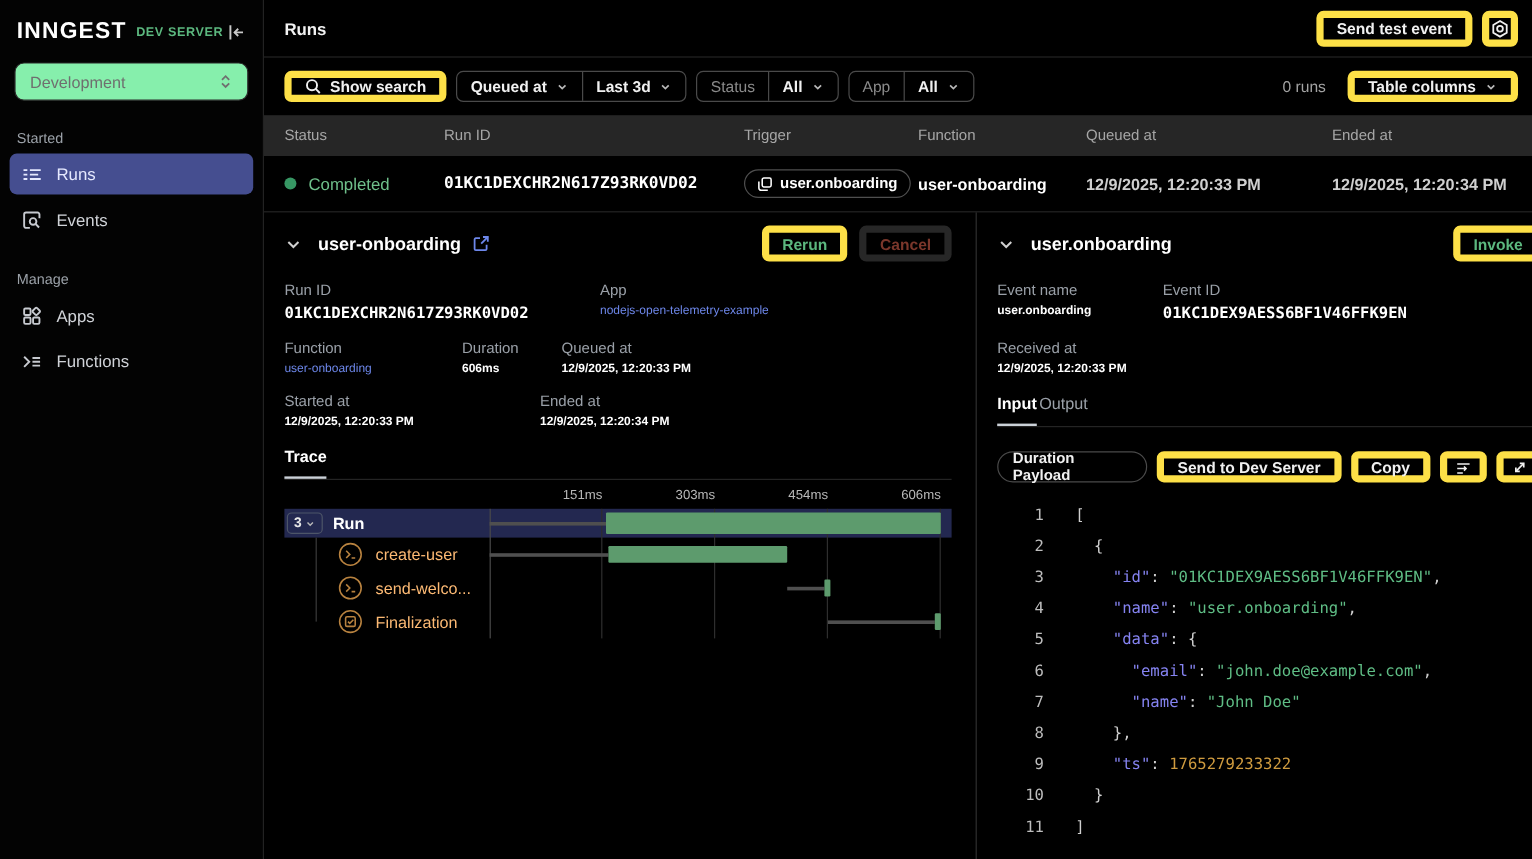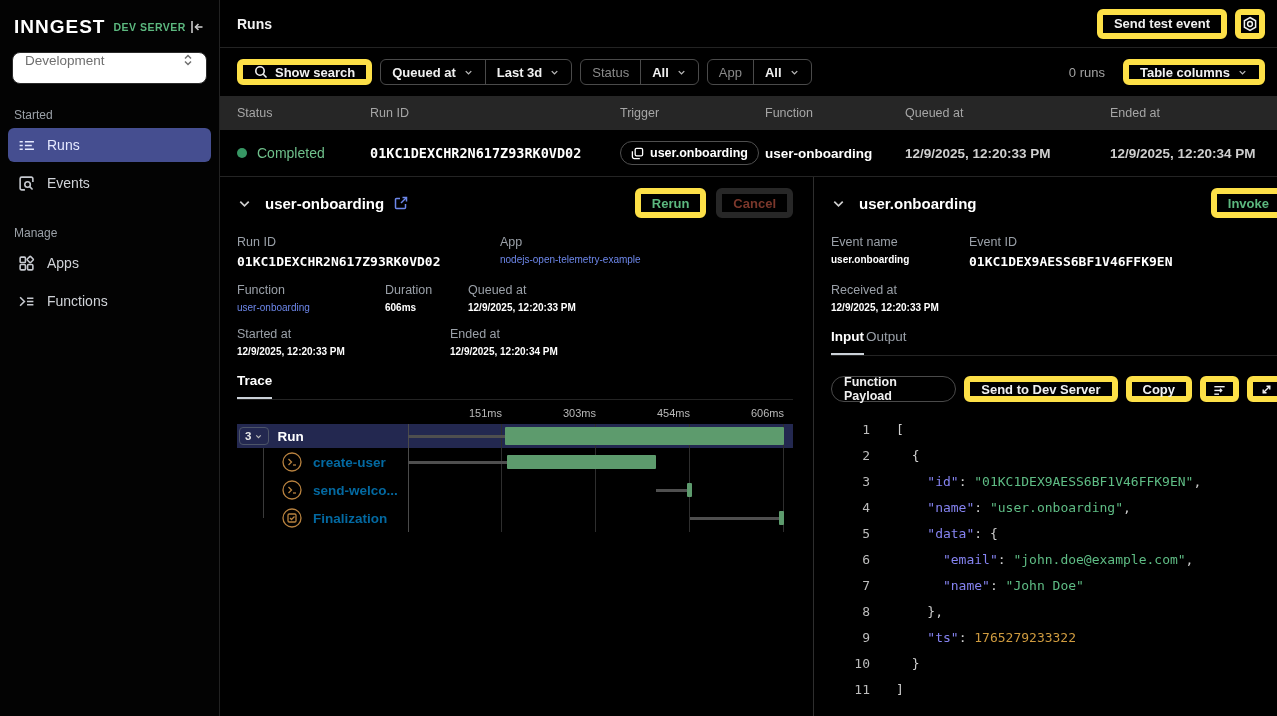--- a/index.html
+++ b/index.html
@@ -9,22 +9,22 @@
   .app { display:flex; width:1277px; height:716px; }
   .spacer { flex:1; }
   svg { display:block; }
 
   
   .sidebar { width:220px; flex:0 0 220px; background:#030303; border-right:1px solid #222; display:flex; flex-direction:column; }
   .logo-row { display:flex; align-items:center; padding:16px 14px 8px 14px; }
   .logo { font-weight:800; font-size:19px; letter-spacing:1px; color:#fff; }
   .env { margin-left:8px; font-size:10.5px; font-weight:700; letter-spacing:0.5px; color:#5cb87f; }
   .collapse { margin-left:auto; color:#c9c9c9; cursor:pointer; }
-  .workspace { margin:6px 12px 0 12px; height:32px; background:#ffffff; border:1px solid #2b2b2b; border-radius:8px;
-    color:#6f6f6f; font-size:13.5px; display:flex; align-items:flex-start; padding:0 12px; cursor:default; font-family:inherit; }
+  .workspace { margin:6px 12px 0 12px; height:32px; background:#86efac; border:1px solid #2b2b2b; border-radius:8px;
+    color:#6f6f6f; font-size:13.5px; display:flex; align-items:center; padding:0 12px; cursor:default; font-family:inherit; }
   .workspace svg { margin-left:auto; }
   .section-label { margin:24px 0 4px 14px; font-size:12px; color:#9ba1a8; }
   .nav-item { display:flex; align-items:center; gap:12px; height:34px; margin:2px 8px; padding:0 10px;
     border-radius:6px; color:#d0d3d8; font-size:14px; cursor:pointer; }
   .nav-item .nav-icon { color:#c6c9cf; display:flex; }
   .nav-item.active { background:#454e90; color:#e5e9ff; }
   .nav-item.active .nav-icon { color:#e5e9ff; }
 
   
   .main { flex:1; display:flex; flex-direction:column; min-width:0; }
@@ -87,21 +87,21 @@
   .trace-axis .tick { position:absolute; top:5px; transform:translateX(-100%); font-size:11px; color:#b9b9b9; }
   .trace-grid { position:absolute; left:171px; top:22px; width:376px; height:108px; pointer-events:none; z-index:1; }
   .trace-grid .gl { position:absolute; top:0; bottom:0; width:1px; background:#2e2e2e; }
   .trace-grid .gl0 { background:#4a4a4a; }
   .run-row, .trace-row { display:flex; position:relative; }
   .run-row { height:24px; background:#232850; }
   .trace-row { height:28px; cursor:pointer; }
   .trace-name { width:171px; flex:0 0 171px; display:flex; align-items:center; position:relative; z-index:2; }
   .count-badge { margin-left:2px; display:inline-flex; align-items:center; gap:3px; height:18px; padding:0 5px;
     border:1px solid #4d5568; border-radius:4px; color:#e8e8e8; font-size:11.5px; font-weight:600; cursor:pointer; }
-  .trace-label { font-size:13.5px; color:#0369a1;font-weight:bold; }
+  .trace-label { font-size:13.5px; color:#fdba74; }
   .run-row .trace-label { margin-left:8px; font-weight:600; color:#fff; }
   .step-icon { margin-left:44px; margin-right:10px; width:22px; height:22px; flex:0 0 22px; display:flex; align-items:center; justify-content:center; color:#b8823f; }
   .trace-chart { position:relative; flex:1; z-index:2; }
   .trace-chart .wait { position:absolute; top:50%; margin-top:-1.5px; height:3px; background:#4f4f4f; }
   .trace-chart .exec { position:absolute; top:50%; height:14px; margin-top:-7px; background:#5d9b6d; border-radius:1px; }
   .run-row .trace-chart .exec { height:18px; margin-top:-9px; }
   .tree-line { position:absolute; left:26px; top:46px; height:70px; width:1px; background:#3a3a3a; }
 
   
   .code-toolbar { margin-top:20px; display:flex; align-items:center; padding-right:0; }
@@ -469,21 +469,21 @@
             <div class="fvalue">12/9/2025, 12:20:33 PM</div>
           </div>
         </div>
 
         <div class="tabbar">
           <span class="tab active">Input</span>
           <span class="tab">Output</span>
         </div>
 
         <div class="code-toolbar">
-          <span class="pill">Function Payload</span>
+          <span class="pill">Duration Payload</span>
           <div class="spacer"></div>
           <button class="btn">Send to Dev Server</button>
           <button class="btn">Copy</button>
           <button class="btn icon-btn">
             <span>
               <svg width="15" height="15" viewBox="0 0 16 16" fill="none" stroke="currentColor" stroke-width="1.5">
                   <path d="M2.5 5h11"></path>
                   <path d="M2.5 9h7.5"></path>
                   <path d="m8.5 7.2 1.8 1.8-1.8 1.8"></path>
                   <path d="M2.5 13h5"></path>

